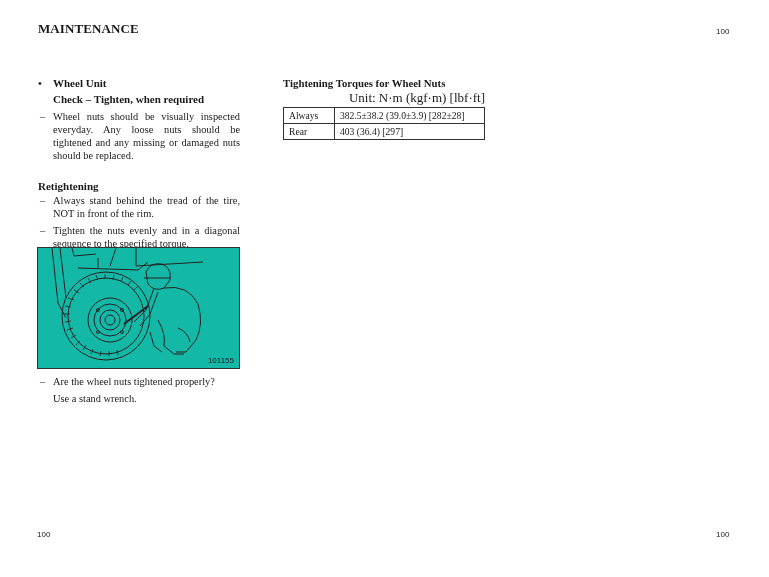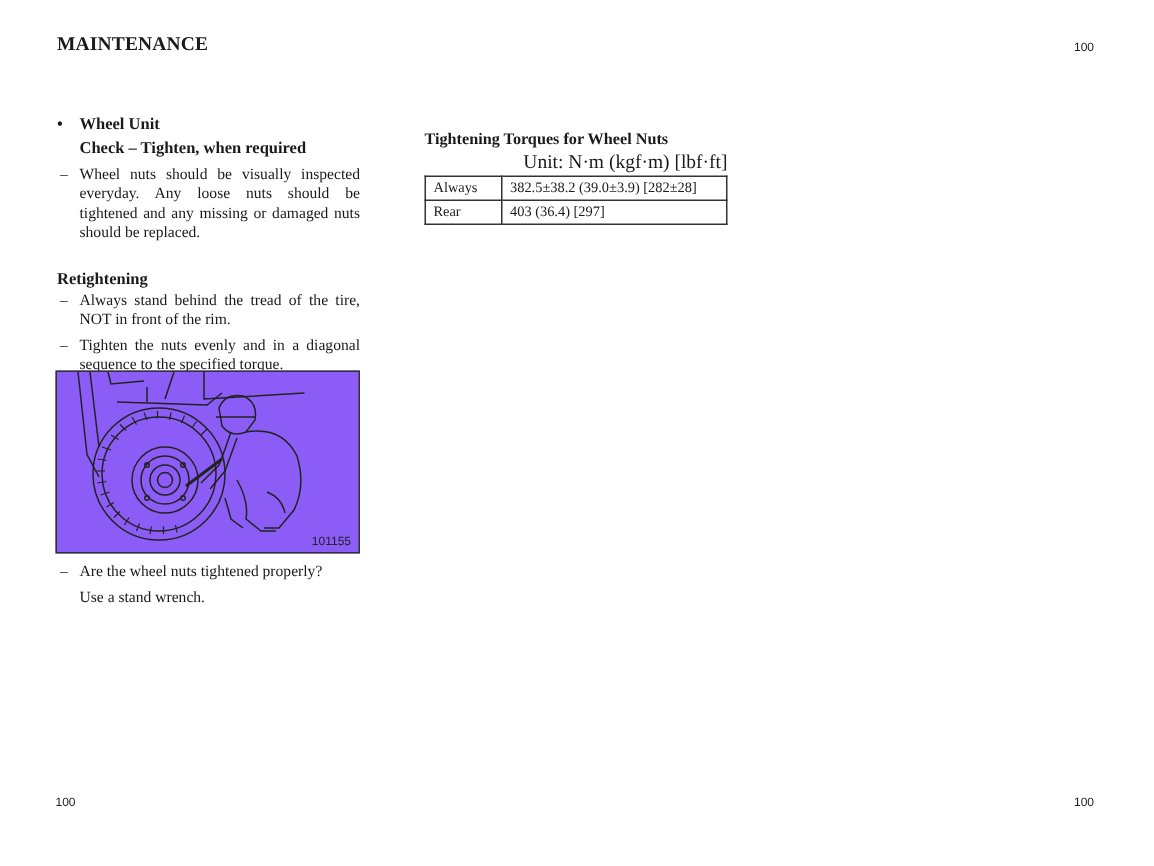--- a/index.html
+++ b/index.html
@@ -15,30 +15,30 @@
   .pnum-bottom-right { left: 716px; top: 530px; }
 
   .left-col { left: 38px; top: 76px; width: 202px; font-size: 10.4px; line-height: 13px; }
   .bullet-head { position: relative; padding-left: 15px; font-weight: bold; font-size: 11px; line-height: 14px; }
   .bullet-head .dot { position: absolute; left: 0; top: 0; }
   .subhead { padding-left: 15px; font-weight: bold; font-size: 11px; line-height: 14px; margin-top: 2px; }
   .dash-item { position: relative; padding-left: 15px; text-align: justify; margin-top: 4px; }
   .dash-item .dash { position: absolute; left: 2px; top: 0; }
   .section-head { font-weight: bold; font-size: 11px; line-height: 14px; margin-top: 17px; }
 
-  .figure { left: 37px; top: 247px; width: 203px; height: 122px; border: 1px solid #333; box-sizing: border-box; overflow: hidden; background: #8b5cf6; }
+  .figure { left: 37px; top: 247px; width: 203px; height: 122px; border: 1px solid #333; box-sizing: border-box; overflow: hidden; background: #14b8a6; }
   .figure svg { display: block; }
   .fig-code { position: absolute; right: 5px; bottom: 3px; font-family: "Liberation Sans", "DejaVu Sans", sans-serif; font-size: 8px; color: #222; }
 
   .after-fig { left: 38px; top: 375px; width: 202px; font-size: 10.4px; line-height: 14px; }
   .after-fig .dash-item { margin-top: 0; }
   .after-fig .cont { padding-left: 15px; }
 
   .right-col { left: 283px; top: 77px; width: 202px; }
-  .table-title { font-weight: bold; font-size: 10.8px; line-height: 13px; margin-top: 10px; }
+  .table-title { font-weight: bold; font-size: 10.8px; line-height: 13px; }
   .unit-line { text-align: right; font-size: 13px; line-height: 13px; margin-top: 1px; }
   table.torque { border-collapse: collapse; width: 202px; margin-top: 3px; font-size: 9.6px; }
   table.torque td { border: 1px solid #333; padding: 1px 5px 1px 5px; height: 13px; line-height: 13px; }
   table.torque td.lbl { width: 40px; }
 </style>
 </head>
 <body>
 
 <div class="abs header-title">MAINTENANCE</div>
 <div class="abs pnum pnum-top-right">100</div>

